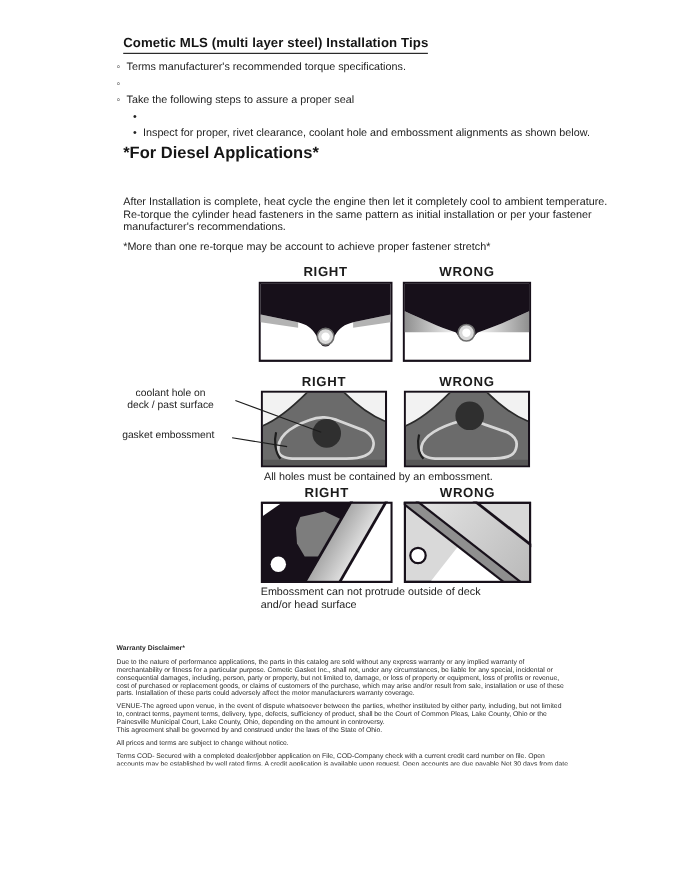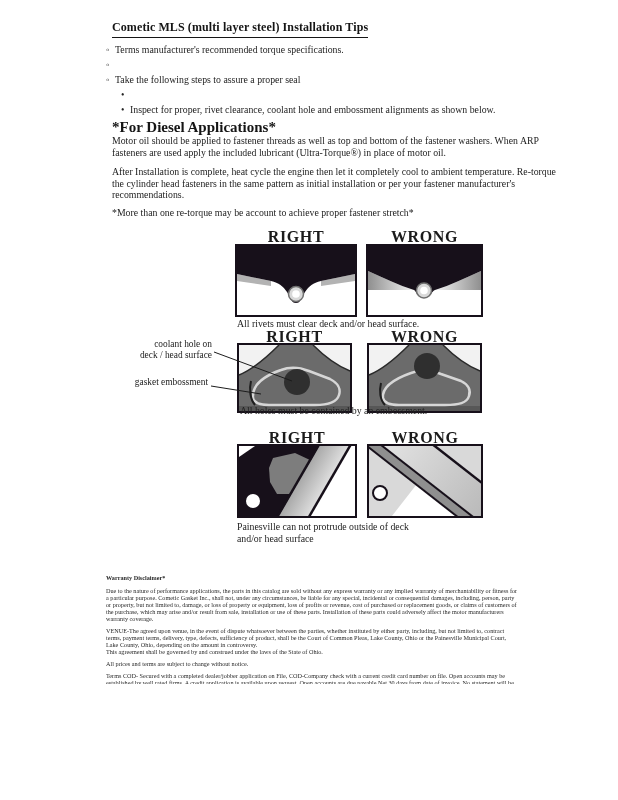--- a/index.html
+++ b/index.html
@@ -1,19 +1,19 @@
 <!DOCTYPE html>
 <html><head>
 <meta charset="utf-8">
 <style>
   html,body{margin:0;padding:0;background:#ffffff;}
   #page{
-    position:relative;width:618px;height:684px;margin:0 auto;
+    position:relative;width:618px;height:684px;margin:12px auto;
     background:#ffffff;color:#1f1f1f;
-    font-family:Liberation Serif, serif;
+    font-family:Liberation Sans, sans-serif;
     overflow:hidden;
   }
   .abs{position:absolute;}
   
   .title{
     left:112px;top:20px;font-size:12px;font-weight:bold;color:#151515;
     border-bottom:1.5px solid #151515;padding-bottom:2px;letter-spacing:.1px;
     display:inline-block;
   }
   
@@ -21,25 +21,25 @@
   .tip-row{display:flex;white-space:nowrap;}
   .tip-row .mk{width:9px;flex:0 0 9px;text-align:left;}
   .tip-row.lvl2{margin-left:15px;}
   
   .h-diesel{left:112px;top:119px;font-size:15px;font-weight:bold;color:#151515;}
   .para{left:112px;width:446px;font-size:9.8px;line-height:11.6px;color:#222;}
   .p1{top:135px;}
   .p2{top:166px;}
   .p3{top:207px;}
   
-  .fig-h{font-size:16px;font-weight:600;letter-spacing:.6px;color:#1b1b1b;text-align:center;}
+  .fig-h{font-size:12px;font-weight:600;letter-spacing:.6px;color:#1b1b1b;text-align:center;}
   
   .cap{font-size:9.8px;line-height:12px;color:#222;}
   
-  .ann{font-size:9.4px;line-height:11px;color:#222;text-align:right;}
+  .ann{font-size:9.4px;line-height:11px;color:#222;text-align:center;}
   
   .legal{left:106px;top:575px;width:412px;font-size:6.2px;line-height:6.9px;color:#2a2a2a;}
   .legal .lh{font-weight:bold;margin:0 0 6px 0;}
   .lp{margin:0 0 5.5px 0;}
   .lp.tight{margin:0;}
   .pagenum{left:391px;top:760px;font-size:17px;color:#15803d;letter-spacing:.3px;}
   svg{display:block;}
 </style>
 </head>
 <body>
@@ -63,21 +63,20 @@
     <div class="tip-row lvl2">
         <span class="mk">•</span>
       </div>
     <div class="tip-row lvl2">
         <span class="mk">•</span>
         <span>Inspect for proper, rivet clearance, coolant hole and embossment alignments as shown below.</span>
       </div>
   </div>
 
   <div class="abs h-diesel">*For Diesel Applications*</div>
-  <div class="abs para p1">Motor oil should be applied to fastener threads as well as top and bottom of the fastener washers. When ARP fasteners are used apply the included lubricant (Ultra-Torque®) in place of motor oil.</div>
   <div class="abs para p2">After Installation is complete, heat cycle the engine then let it completely cool to ambient temperature. Re-torque the cylinder head fasteners in the same pattern as initial installation or per your fastener manufacturer's recommendations.</div>
   <div class="abs para p3">*More than one re-torque may be account to achieve proper fastener stretch*</div>
 
   <div class="abs fig-h" style="left:235px;top:228px;width:122px;">RIGHT</div>
   <div class="abs fig-h" style="left:366px;top:228px;width:117px;">WRONG</div>
 
   <div class="abs" style="left:235px;top:244px;">
     <svg width="122" height="73" viewBox="0 0 122 73">
       <rect x="1" y="1" width="120" height="71" fill="#ffffff" stroke="#17101a" stroke-width="2"></rect>
       <polygon points="2,30 36,37 36,42 2,37" fill="#b3b3b3"></polygon>
@@ -100,28 +99,27 @@
         </linearGradient>
       </defs>
       <rect x="1" y="1" width="115" height="71" fill="#ffffff" stroke="#17101a" stroke-width="2"></rect>
       <path d="M2,27 C18,34 32,41 48,46 L2,46 Z" fill="url(#g1l)"></path>
       <path d="M115,27 C99,34 85,41 69,46 L115,46 Z" fill="url(#g1r)"></path>
       <path d="M2,2 H115 V27 C99,34 85,41 69,46 C66,47 66,52 58,52 C50,52 50,47 48,46 C32,41 18,34 2,27 Z" fill="#17101a"></path>
       <circle cx="58" cy="46.5" r="7.5" fill="#d9d9d9" stroke="#6e6e6e" stroke-width="1.5"></circle>
       <circle cx="58" cy="46.5" r="3.8" fill="#ffffff"></circle>
     </svg>
   </div>
-  <div class="abs cap" style="left:237px;top:318px;">All rivets must clear deck and/or head surface.</div>
 
   <div class="abs fig-h" style="left:237px;top:328px;width:115px;">RIGHT</div>
   <div class="abs fig-h" style="left:367px;top:328px;width:115px;">WRONG</div>
 
   <div class="abs ann" style="left:98px;top:339px;width:114px;">
     <div>coolant hole on</div>
-    <div>deck / head surface</div>
+    <div>deck / past surface</div>
   </div>
   <div class="abs ann" style="left:98px;top:377px;width:110px;">gasket embossment</div>
 
   <div class="abs" style="left:237px;top:343px;">
     <svg width="115" height="70" viewBox="0 0 115 70">
       <rect x="1" y="1" width="113" height="68" fill="#6b6b6b" stroke="#17101a" stroke-width="2"></rect>
       <path d="M2,2 H42 C26,18 12,28 2,32 Z" fill="#f2f2f2"></path>
       <path d="M42,2 C26,18 12,28 2,32" fill="none" stroke="#2a2a2a" stroke-width="1.5"></path>
       <path d="M113,2 H76 C90,16 103,24 113,28 Z" fill="#f2f2f2"></path>
       <path d="M76,2 C90,16 103,24 113,28" fill="none" stroke="#2a2a2a" stroke-width="1.5"></path>
@@ -137,21 +135,21 @@
       <path d="M2,2 H42 C26,18 12,28 2,32 Z" fill="#f2f2f2"></path>
       <path d="M42,2 C26,18 12,28 2,32" fill="none" stroke="#2a2a2a" stroke-width="1.5"></path>
       <path d="M113,2 H76 C90,16 103,24 113,28 Z" fill="#f2f2f2"></path>
       <path d="M76,2 C90,16 103,24 113,28" fill="none" stroke="#2a2a2a" stroke-width="1.5"></path>
       <rect x="2" y="63" width="111" height="5" fill="#575757"></rect>
       <path d="M16,55 C15,45 24,37 44,30 C54,26 64,27 74,31 L94,38 C102,42 104,47 102,53 C100,60 92,62 78,62 L32,62 C22,62 17,60 16,55 Z" fill="none" stroke="#d6d6d6" stroke-width="2.5"></path>
       <path d="M14,40 C12,48 13,57 18,62" fill="none" stroke="#1e1e1e" stroke-width="2"></path>
       <circle cx="60" cy="23" r="13" fill="#2f2f2f"></circle>
     </svg>
   </div>
-  <div class="abs cap" style="left:240px;top:405px;text-align:right;">All holes must be contained by an embossment.</div>
+  <div class="abs cap" style="left:240px;top:416px;text-align:right;">All holes must be contained by an embossment.</div>
 
   <svg class="abs" style="left:0;top:0;pointer-events:none;" width="618" height="800">
     <line x1="214" y1="352" x2="292" y2="381" stroke="#1c1c1c" stroke-width="1"></line>
     <line x1="211" y1="386" x2="261" y2="394" stroke="#1c1c1c" stroke-width="1"></line>
   </svg>
 
   <div class="abs fig-h" style="left:237px;top:429px;width:120px;">RIGHT</div>
   <div class="abs fig-h" style="left:367px;top:429px;width:116px;">WRONG</div>
 
   <div class="abs" style="left:237px;top:444px;">
@@ -190,21 +188,21 @@
         <rect x="-80" y="40" width="300" height="9" fill="#8f8f8f"></rect>
         <rect x="-80" y="39" width="300" height="2" fill="#17101a"></rect>
         <rect x="55" y="49" width="300" height="120" fill="#ffffff"></rect>
         <rect x="-80" y="48.5" width="300" height="2" fill="#17101a"></rect>
       </g>
       <rect x="1" y="1" width="114" height="72" fill="none" stroke="#17101a" stroke-width="2"></rect>
       <circle cx="13" cy="49" r="7" fill="#ffffff" stroke="#17101a" stroke-width="2"></circle>
     </svg>
   </div>
   <div class="abs cap" style="left:237px;top:521px;width:280px;">
-    <div>Painesville can not protrude outside of deck</div>
+    <div>Embossment can not protrude outside of deck</div>
     <div>and/or head surface</div>
   </div>
 
   <div class="abs legal">
     <div class="lh">Warranty Disclaimer*</div>
     <div class="lp">Due to the nature of performance applications, the parts in this catalog are sold without any express warranty or any implied warranty of merchantability or fitness for a particular purpose.  Cometic Gasket Inc., shall not, under any circumstances, be liable for any special, incidental or consequential damages, including, person, party or property, but not limited to, damage, or loss of property or equipment, loss of profits or revenue, cost of purchased or replacement goods, or claims of customers of the purchase, which may arise and/or result from sale, installation or use of these parts.  Installation of these parts could adversely affect the motor manufacturers warranty coverage.</div>
     <div class="lp tight">VENUE-The agreed upon venue, in the event of dispute whatsoever between the parties, whether instituted by either party, including, but not limited to, contract terms, payment terms, delivery, type, defects, sufficiency of product, shall be the Court of Common Pleas, Lake County, Ohio or the Painesville Municipal Court, Lake County, Ohio, depending on the amount in controversy.</div>
     <div class="lp">This agreement shall be governed by and construed under the laws of the State of Ohio.</div>
     <div class="lp">All prices and terms are subject to change without notice.</div>
     <div class="lp">Terms COD- Secured with a completed dealer/jobber application on File, COD-Company check with a current credit card number on file.  Open accounts may be established by well rated firms.  A credit application is available upon request.  Open accounts are due payable Net 30 days from date of invoice.  No statement will be sent.  If an account becomes 60 or more days past due, it is subject to being placed on credit hold.  No orders will be shipped or new orders accepted until past due balance is paid.  If an account becomes 90 or more days past due, it is subject to being placed for collections.  All costs of collection are the responsibility of the customer, including attorney fees, court costs, and other expenses of litigation.</div>

